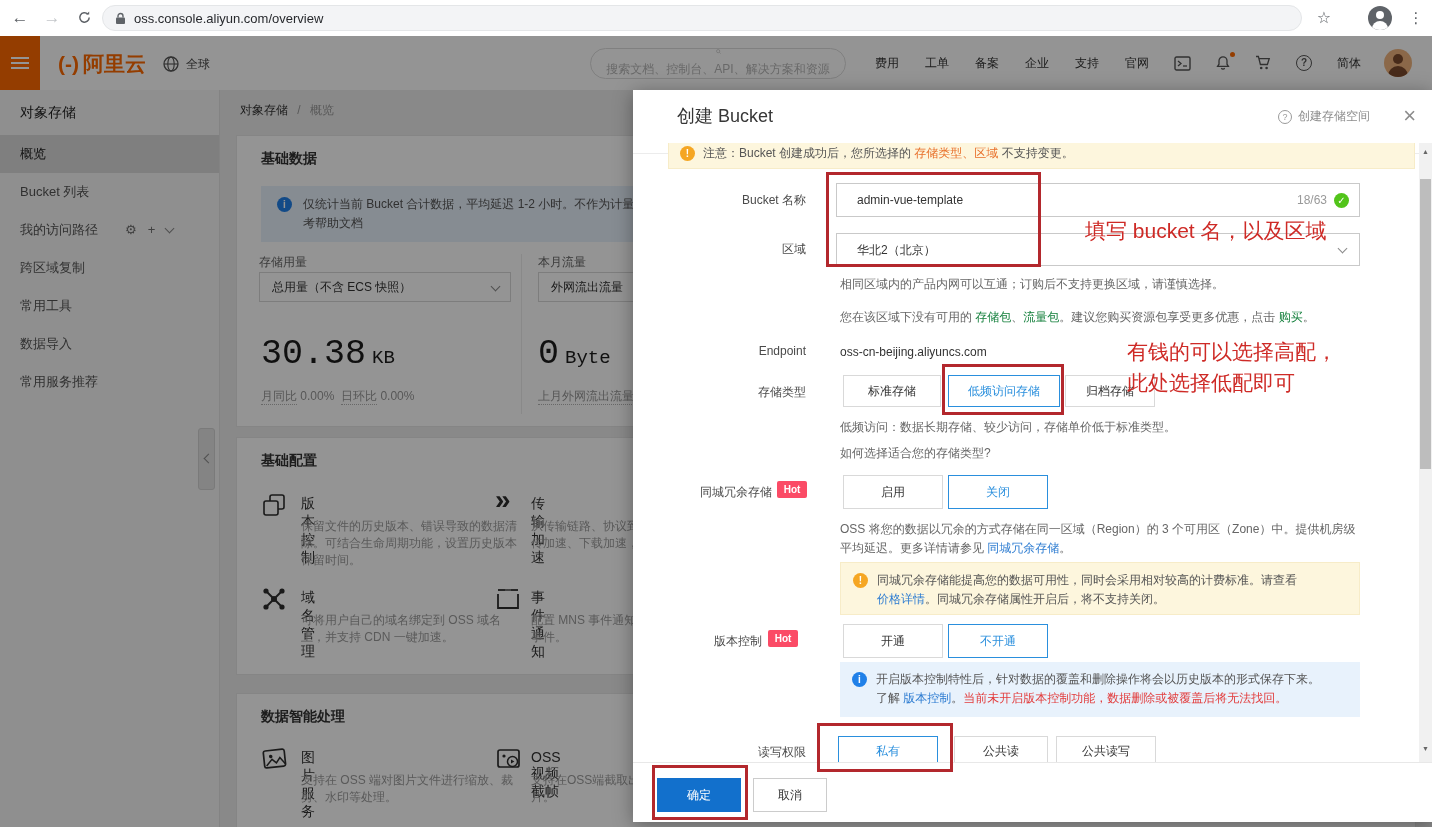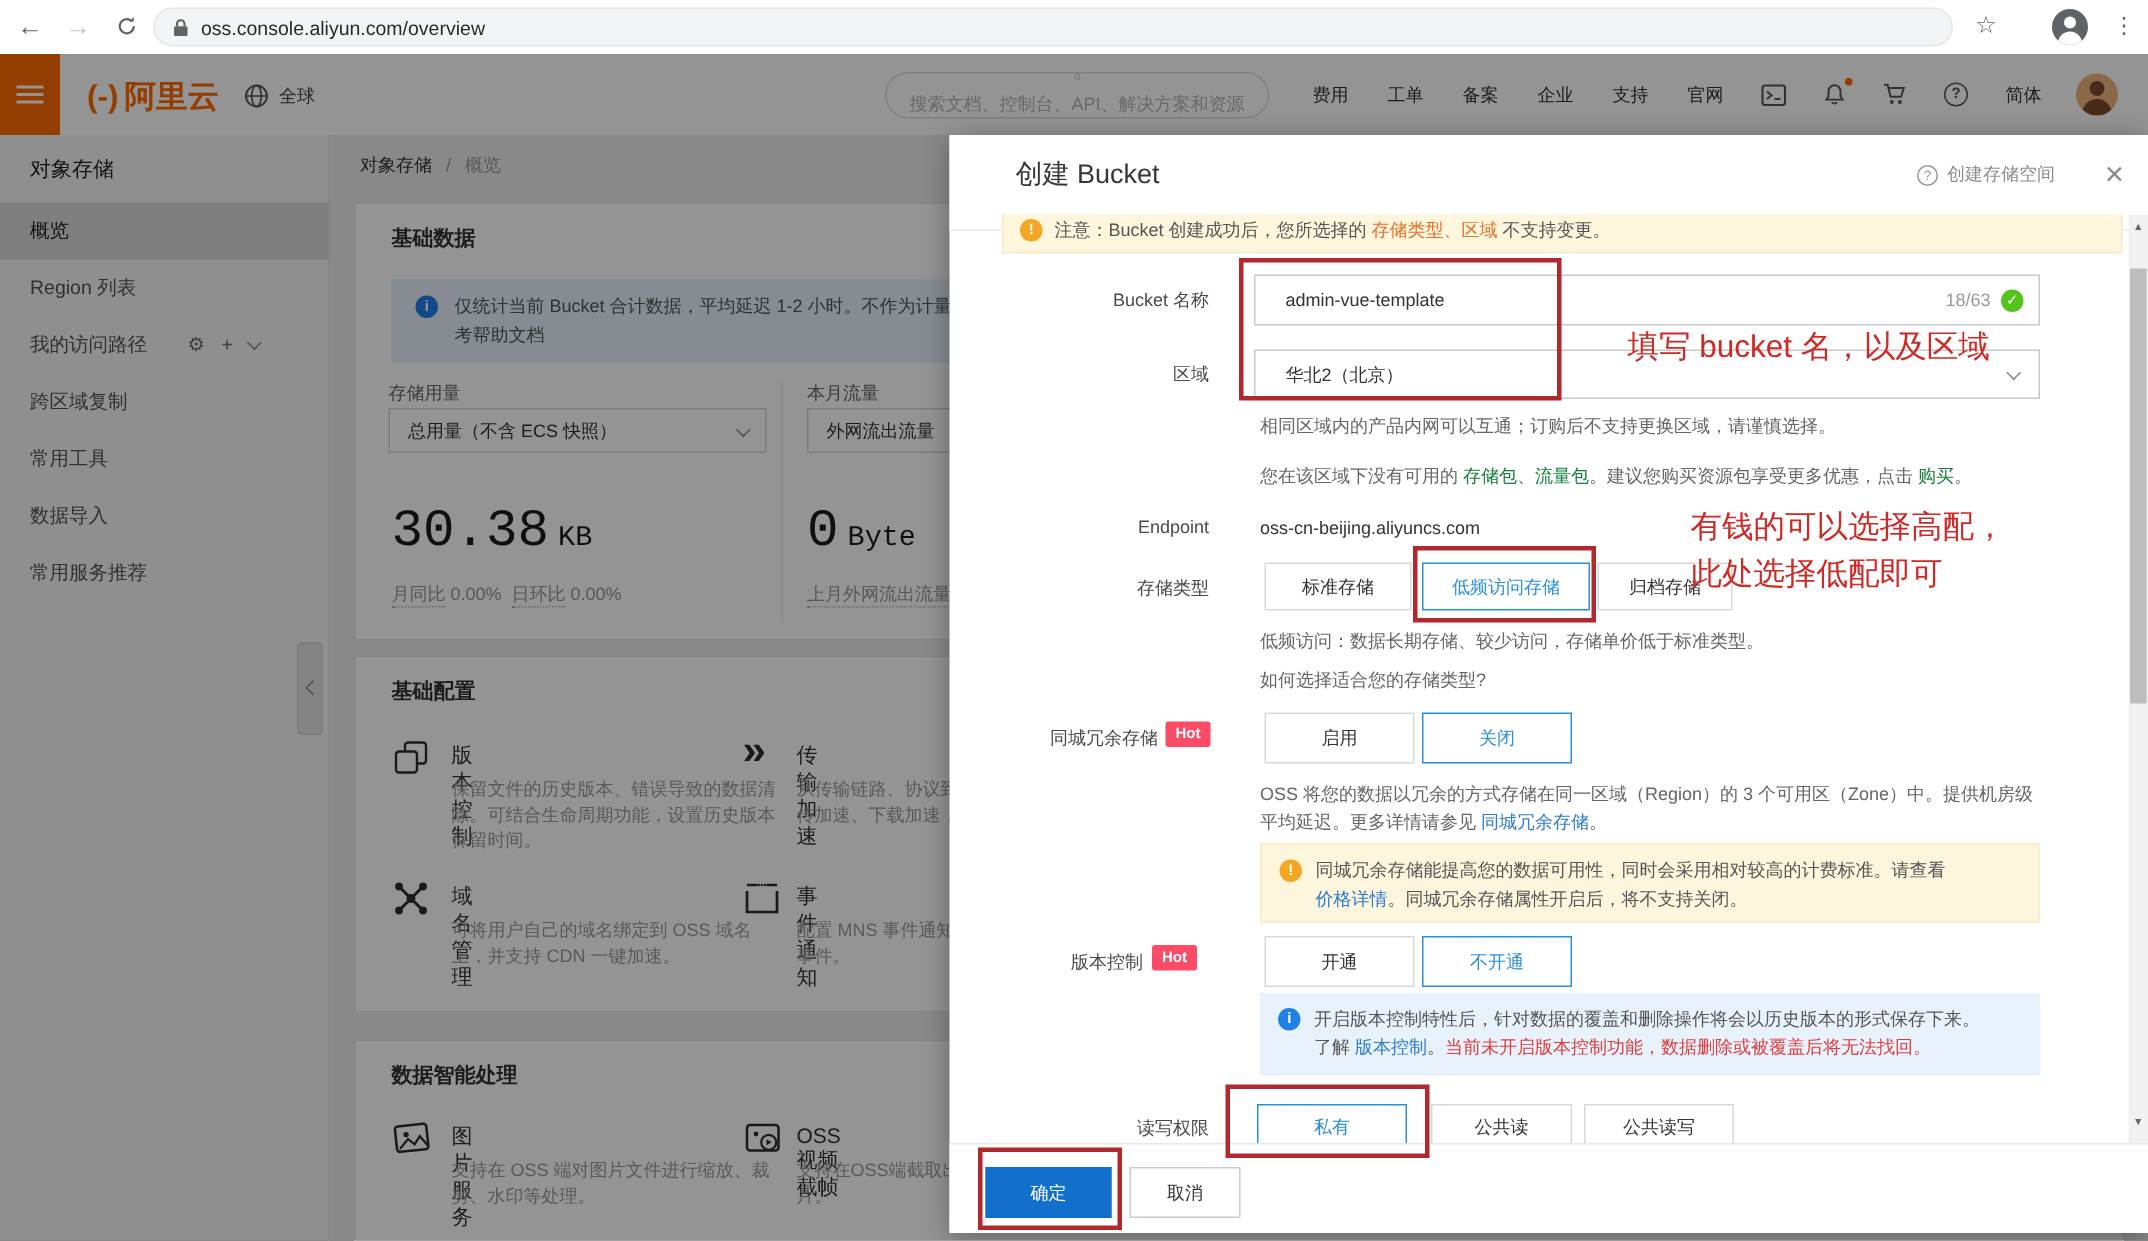--- a/index.html
+++ b/index.html
@@ -211,21 +211,21 @@
       <span class="tn-avatar">
           <span class="hd"></span>
           <span class="bd"></span>
         </span>
     </div>
   </div>
 
   <div class="sidebar">
     <div class="sb-title">对象存储</div>
     <div class="sb-item sel">概览</div>
-    <div class="sb-item">Region 列表</div>
+    <div class="sb-item">Bucket 列表</div>
     <div class="sb-item">
       <span>我的访问路径</span>
       <span class="sb-tools">
         <span>⚙</span>
         <span>+</span>
         <span style="margin-top:14px" class="chev"></span>
       </span>
     </div>
     <div class="sb-item">跨区域复制</div>
     <div class="sb-item">常用工具</div>

